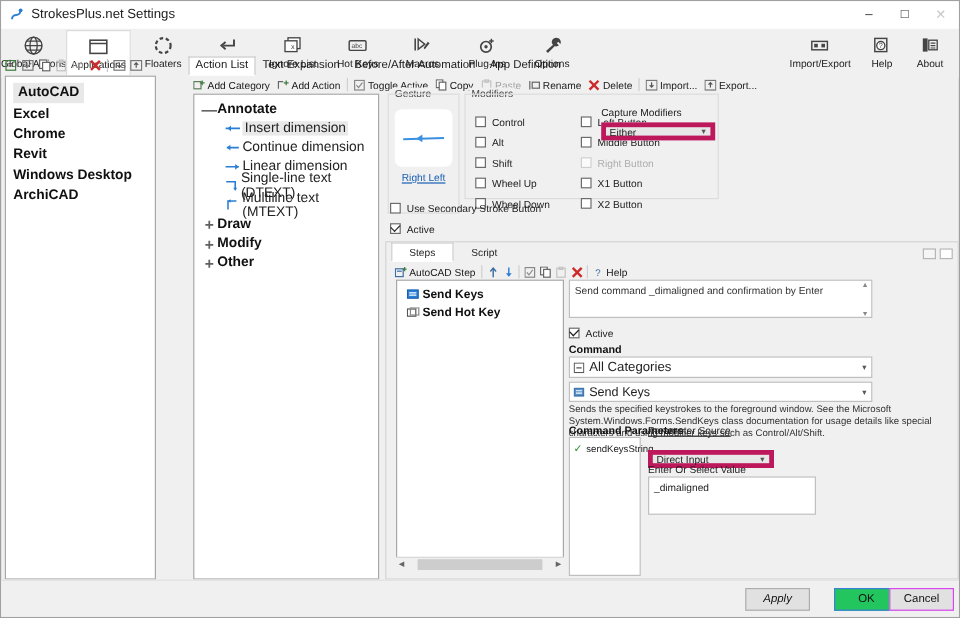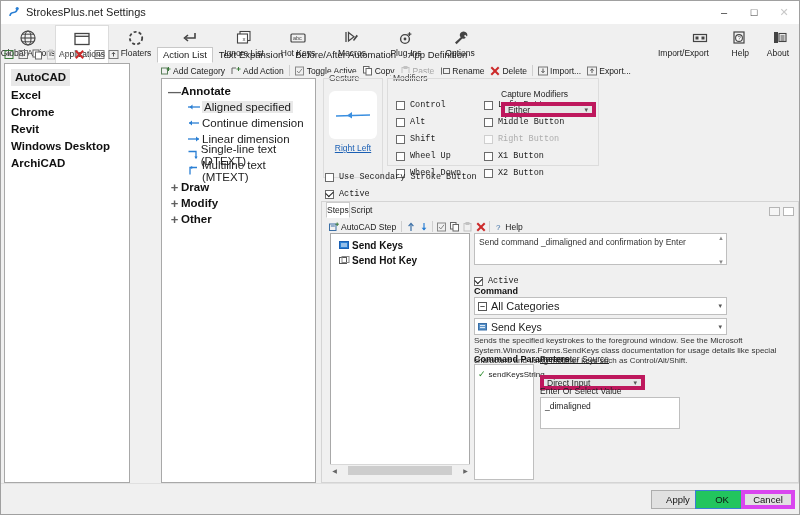--- a/index.html
+++ b/index.html
@@ -21,21 +21,21 @@
   .tb-btn{width:30px;height:22px;display:flex;align-items:center;justify-content:center;color:#333;font-size:11px;}
   .tb-btn.dis{color:#c8c8c8;}
 
   
   .ribbon{height:40px;background:#f0f0f0;display:flex;align-items:flex-start;position:relative;padding-top:1px;}
   .rb-item{width:54px;height:39px;display:flex;flex-direction:column;align-items:center;justify-content:flex-start;padding-top:3px;box-sizing:border-box;}
   .rb-item.sel{background:#ffffff;border:1px solid #dcdcdc;}
   .rb-ico{height:20px;display:flex;align-items:center;justify-content:center;}
   .rb-lbl{font-size:8.5px;line-height:10px;color:#222;white-space:nowrap;}
   .ribbon-right{position:absolute;right:4px;top:1px;display:flex;}
-  .ribbon-right .rb-item{width:auto;min-width:40px;padding-left:6px;padding-right:6px;align-items:flex-end;}
+  .ribbon-right .rb-item{width:auto;min-width:40px;padding-left:6px;padding-right:6px;}
 
   
   .left-tools{position:absolute;left:2px;top:45px;width:150px;height:16px;display:flex;align-items:center;gap:1px;}
   .mini-ico{width:13px;height:13px;display:flex;align-items:center;justify-content:center;}
   .sep-v{width:1px;height:11px;background:#c8c8c8;margin:0 2px;}
   .applist{position:absolute;left:3px;top:62px;width:126px;height:420px;background:#fff;border:1px solid #a8a8a8;box-sizing:border-box;padding:4px 0 0 0;overflow:hidden;}
   .app-item{font-size:11.5px;font-weight:bold;padding:1px 6px;line-height:15px;color:#101010;}
   .app-item.sel{background:#e8e8e8;display:inline-block;margin-left:6px;padding:1px 4px;}
 
   
@@ -57,38 +57,38 @@
   .tico{width:16px;display:inline-flex;align-items:center;justify-content:center;}
 
   
   .gbox{position:absolute;left:322px;top:77px;width:60px;height:100px;border:1px solid #dcdcdc;box-sizing:border-box;}
   .grp-title{position:absolute;font-size:8.5px;color:#444;background:#f0f0f0;padding:0 2px;}
   .gthumb{width:48px;height:48px;background:#fff;border-radius:6px;margin:12px auto 0 auto;display:flex;align-items:center;justify-content:center;}
   .glink{text-align:center;font-size:8.5px;color:#1a5fb4;text-decoration:underline;margin-top:4px;}
 
   .mbox{position:absolute;left:386px;top:77px;width:212px;height:88px;border:1px solid #dcdcdc;box-sizing:border-box;}
   .mcol{position:absolute;top:14px;}
-  .chk{display:flex;align-items:flex-end;height:17px;font-size:8.5px;color:#222;white-space:nowrap;font-family:Liberation Mono, monospace;}
+  .chk{display:flex;align-items:center;height:17px;font-size:8.5px;color:#222;white-space:nowrap;}
   .chk.dim{color:#adadad;}
   .box{width:9px;height:9px;border:1px solid #6b6b6b;background:#fff;margin-right:5px;box-sizing:border-box;display:inline-flex;align-items:center;justify-content:center;flex:none;}
   .box.dim{border-color:#cfcfcf;background:#fbfbfb;}
   .box.on:after{content:"";width:7px;height:4px;border-left:1.4px solid #222;border-bottom:1.4px solid #222;transform:rotate(-45deg) translate(1px,-1px);}
 
   .capbox{position:absolute;left:500px;top:88px;width:95px;}
   .cap-lbl{font-size:8.5px;color:#222;margin-bottom:3px;}
   .combo{height:15px;background:#e7e7e7;border:4px solid #be185d;box-sizing:border-box;display:flex;align-items:center;padding:0 3px;font-size:8.5px;color:#222;position:relative;}
   .combo .arr{position:absolute;right:4px;font-size:7px;color:#555;}
   .combo.white{background:#fff;border:1px solid #bfbfbf;}
 
   .underchk{position:absolute;left:324px;top:164px;}
 
   
   .steps-panel{position:absolute;left:320px;top:200px;width:478px;height:282px;background:#f0f0f0;border:1px solid #d4d4d4;box-sizing:border-box;}
   .steptabs{display:flex;align-items:flex-end;height:14px;padding-left:4px;padding-top:2px;}
-  .stab{font-size:8.5px;padding:1px 0;line-height:12px;border:1px solid transparent;}
+  .stab{font-size:8.5px;padding:1px 14px;line-height:12px;border:1px solid transparent;}
   .stab.sel{background:#fff;border:1px solid #cccccc;border-bottom:1px solid #fff;}
   .steptools{display:flex;align-items:center;height:13px;padding-left:4px;margin-top:2px;}
   .panel-btns{position:absolute;right:4px;top:5px;display:flex;gap:3px;}
   .pbtn{width:11px;height:9px;border:1px solid #b5b5b5;background:#f5f5f5;box-sizing:border-box;}
 
   .steplist{position:absolute;left:8px;top:31px;width:140px;height:242px;background:#fff;border:1px solid #a8a8a8;box-sizing:border-box;padding:4px 0 0 0;}
   .step-item{display:flex;align-items:center;height:15px;padding-left:5px;font-size:10px;font-weight:bold;color:#111;}
 
   .desc-box{position:absolute;left:152px;top:31px;width:253px;height:32px;background:#fff;border:1px solid #bfbfbf;box-sizing:border-box;font-size:8.5px;color:#333;padding:3px 4px;}
   .vscrollmini{position:absolute;right:1px;top:1px;width:8px;height:30px;display:flex;flex-direction:column;justify-content:space-between;align-items:center;font-size:6px;color:#888;}
@@ -432,21 +432,21 @@
       <span>Annotate</span>
     </div>
 
     <div class="tr-child">
       <span class="tico">
         <svg width="14" height="10" viewBox="0 0 14 10">
             <line x1="1" y1="5" x2="13" y2="5" stroke="#2a7fd4" stroke-width="1.3"></line>
             <path d="M5.5 2.6 L2.6 5 L5.5 7.4" fill="#2a7fd4"></path>
           </svg>
       </span>
-      <span class="lbl sel">Aligned specified</span>
+      <span class="lbl sel">Insert dimension</span>
     </div>
 
     <div class="tr-child">
       <span class="tico">
         <svg width="14" height="10" viewBox="0 0 14 10">
             <line x1="2" y1="5" x2="12" y2="5" stroke="#2a7fd4" stroke-width="1.3"></line>
             <path d="M5 2.6 L2 5 L5 7.4" fill="#2a7fd4"></path>
           </svg>
       </span>
       <span class="lbl">Continue dimension</span>
@@ -726,18 +726,18 @@
       <span class="arr">▾</span>
     </div>
 
     <div style="position:absolute;left:218px;top:184px;" class="cap-lbl">Enter Or Select Value</div>
     <div class="valuebox">
       <span>_dimaligned</span>
     </div>
   </div>
 
   <div class="bottom">
-    <div class="btn" style="left:650px;">Apply</div>
+    <div class="btn" style="left:620px;font-style:italic;">Apply</div>
     <div class="btn primary" style="left:694px;">OK</div>
-    <div class="btn" style="left:740px;border:4px solid #d946ef;">Cancel</div>
+    <div class="btn" style="left:740px;border:1px solid #d946ef;">Cancel</div>
   </div>
 
 </div>
 
 </body></html>

